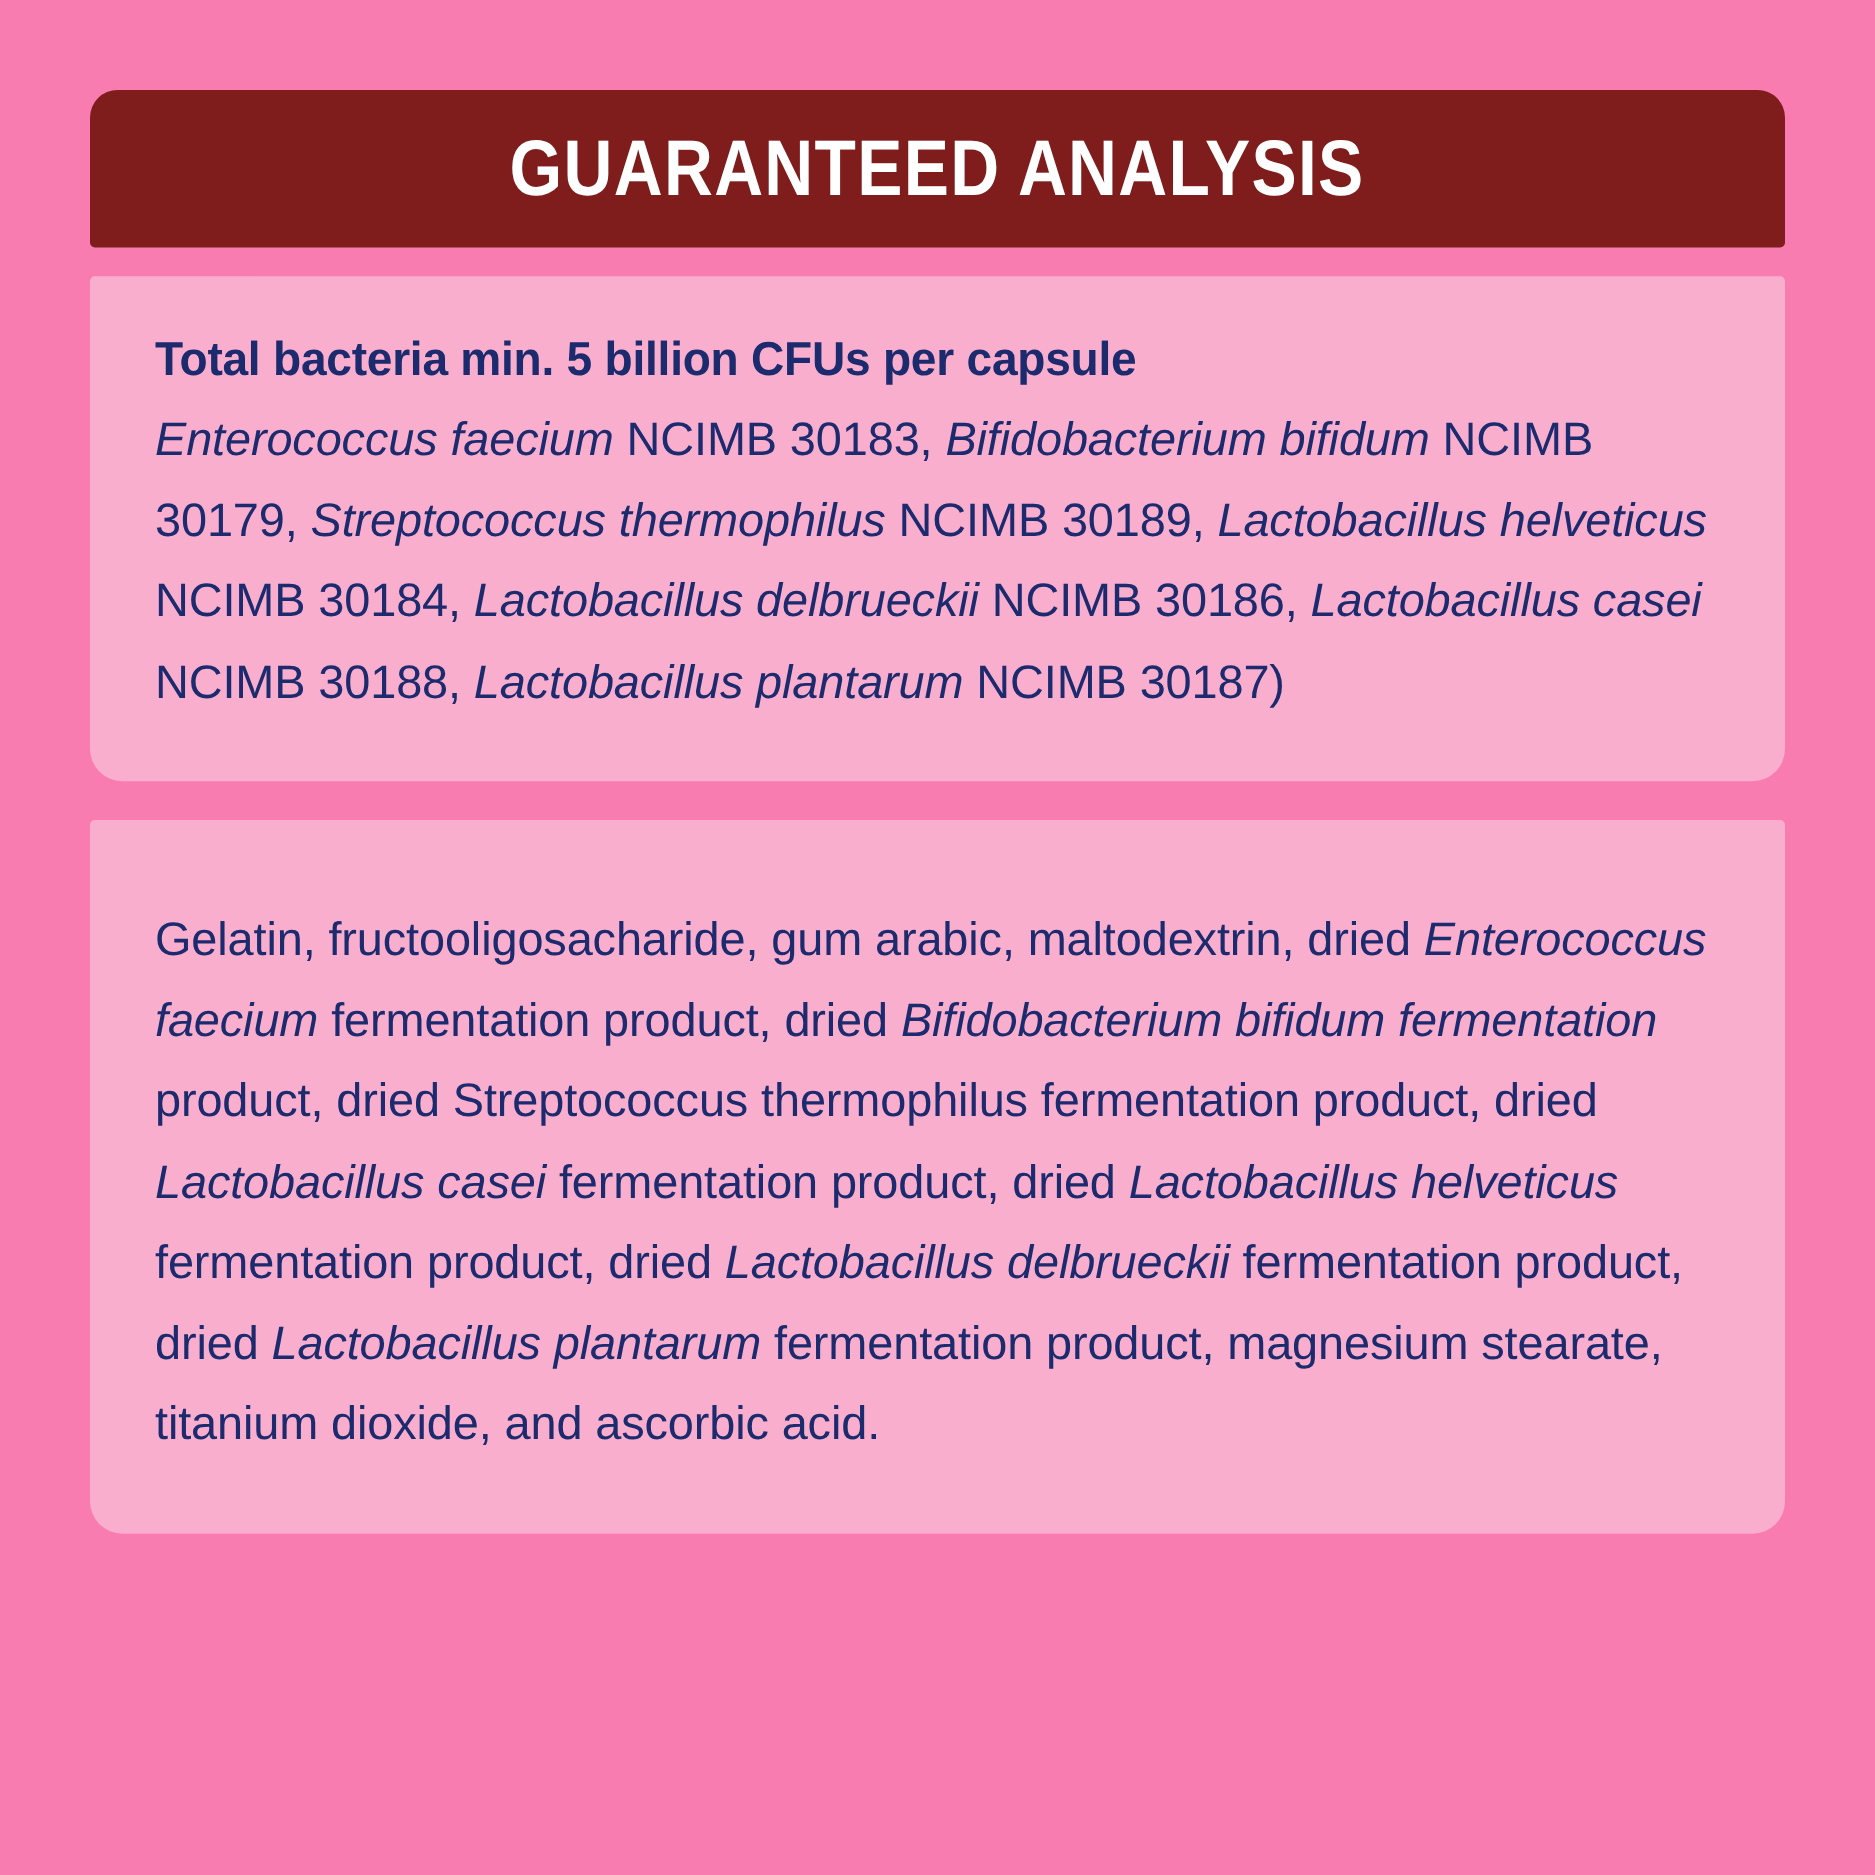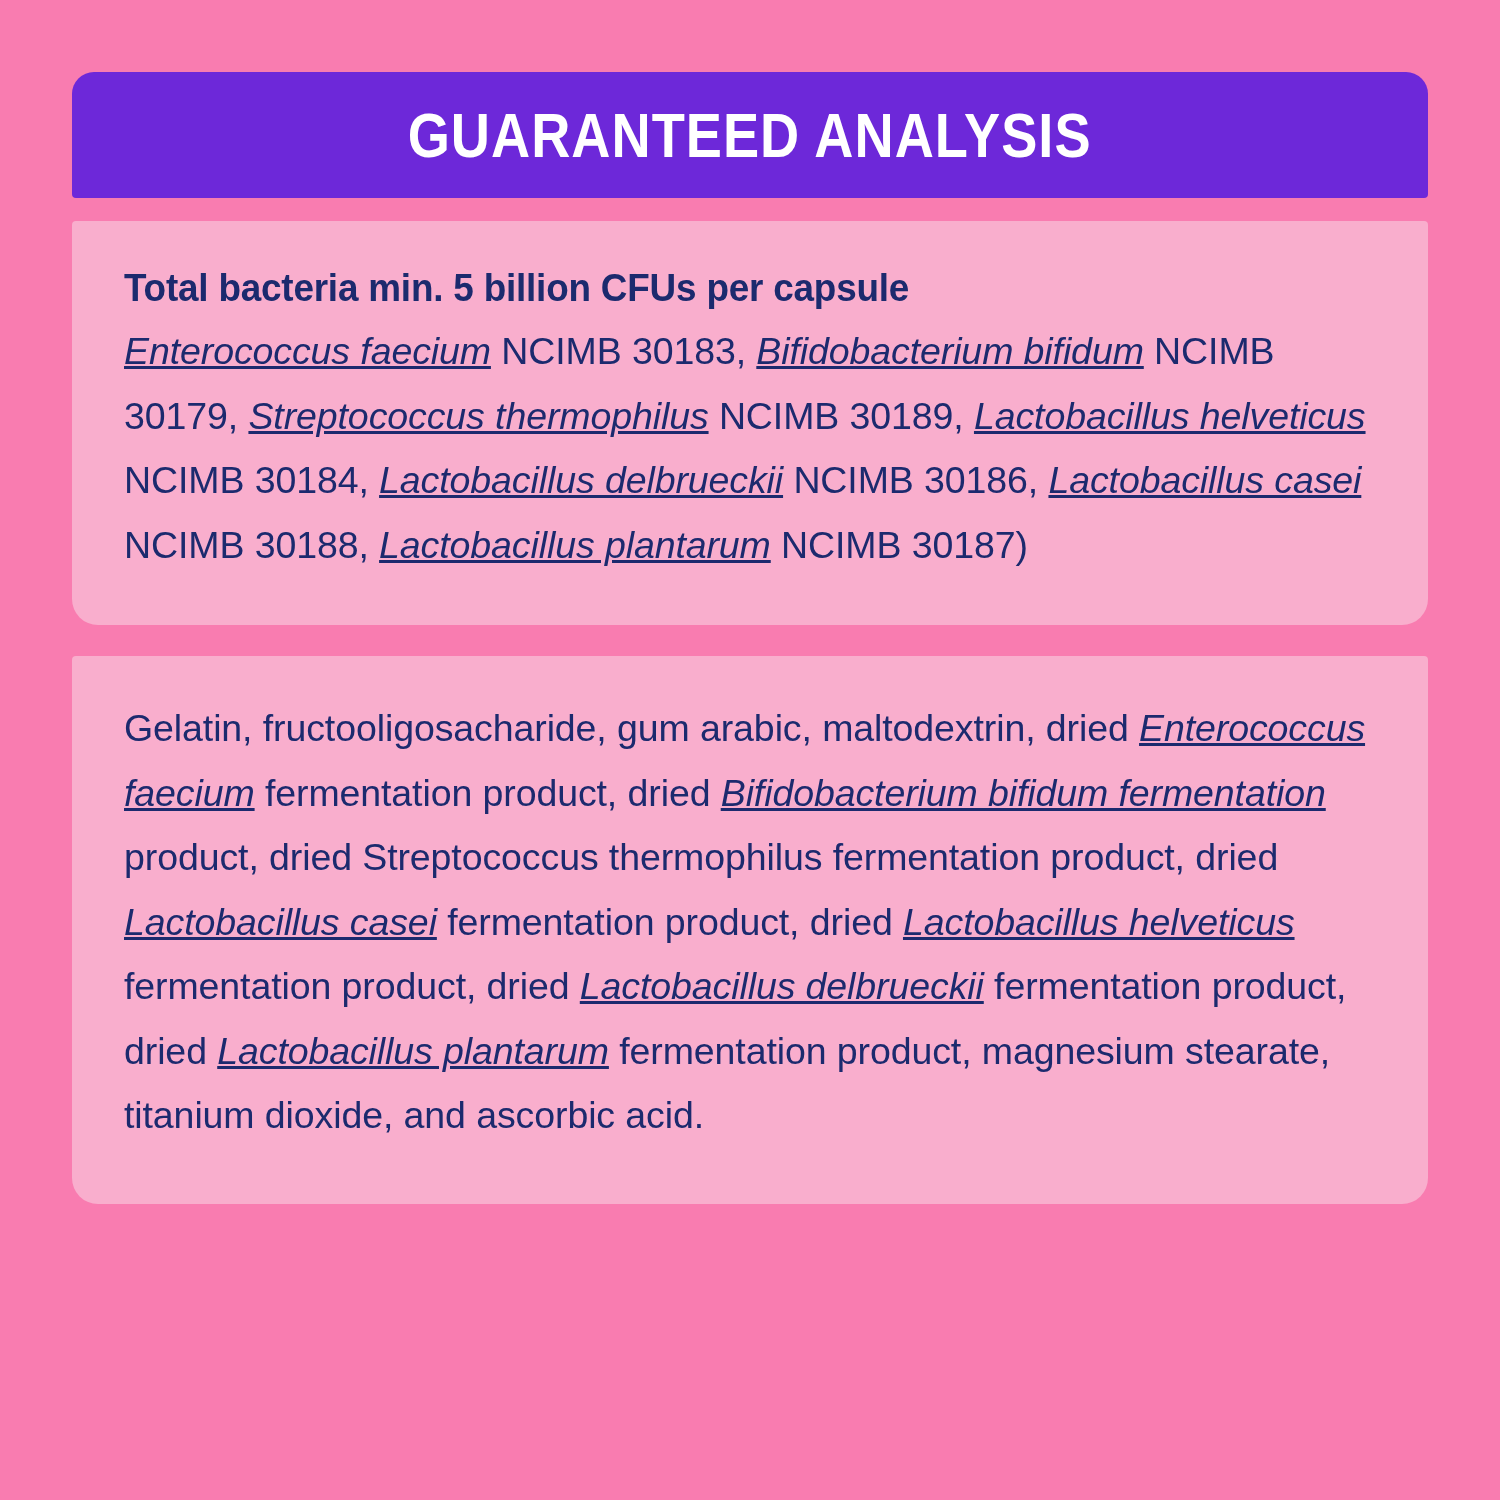--- a/index.html
+++ b/index.html
@@ -22,21 +22,21 @@
   }
 
   .section {
     margin-bottom: 31px;
   }
   .section:last-child {
     margin-bottom: 0;
   }
 
   .section-header {
-    background: #6d28d9;
+    background: #7f1d1d;
     border-radius: 22px 22px 4px 4px;
     height: 126px;
     display: flex;
     align-items: center;
     justify-content: center;
     box-sizing: border-box;
   }
   .section-header-title {
     color: #ffffff;
     font-family: "Liberation Sans Narrow", "Liberation Sans", sans-serif;
@@ -60,34 +60,33 @@
 
   .body-text {
     font-family: "Liberation Sans", sans-serif;
     font-size: 37.5px;
     line-height: 64.5px;
     color: #1c2a6e;
     letter-spacing: -0.1px;
   }
   .body-text em {
     font-style: italic;
-    text-decoration: underline;
   }
   .lede {
     font-weight: bold;
     display: block;
     font-size: 38px;
     line-height: 62px;
     letter-spacing: -0.2px;
     transform: scaleX(0.97);
     transform-origin: left center;
   }
 
   .ga-body { padding-bottom: 48px; margin-top: 23px; }
-  .ing-body { padding-top: 40px; padding-bottom: 56px; }
+  .ing-body { padding-top: 63px; padding-bottom: 56px; }
 </style>
 </head>
 <body>
 
 <div class="label-wrap">
 
   <div class="section">
     <div class="section-header">
       <span class="section-header-title">GUARANTEED ANALYSIS</span>
     </div>

